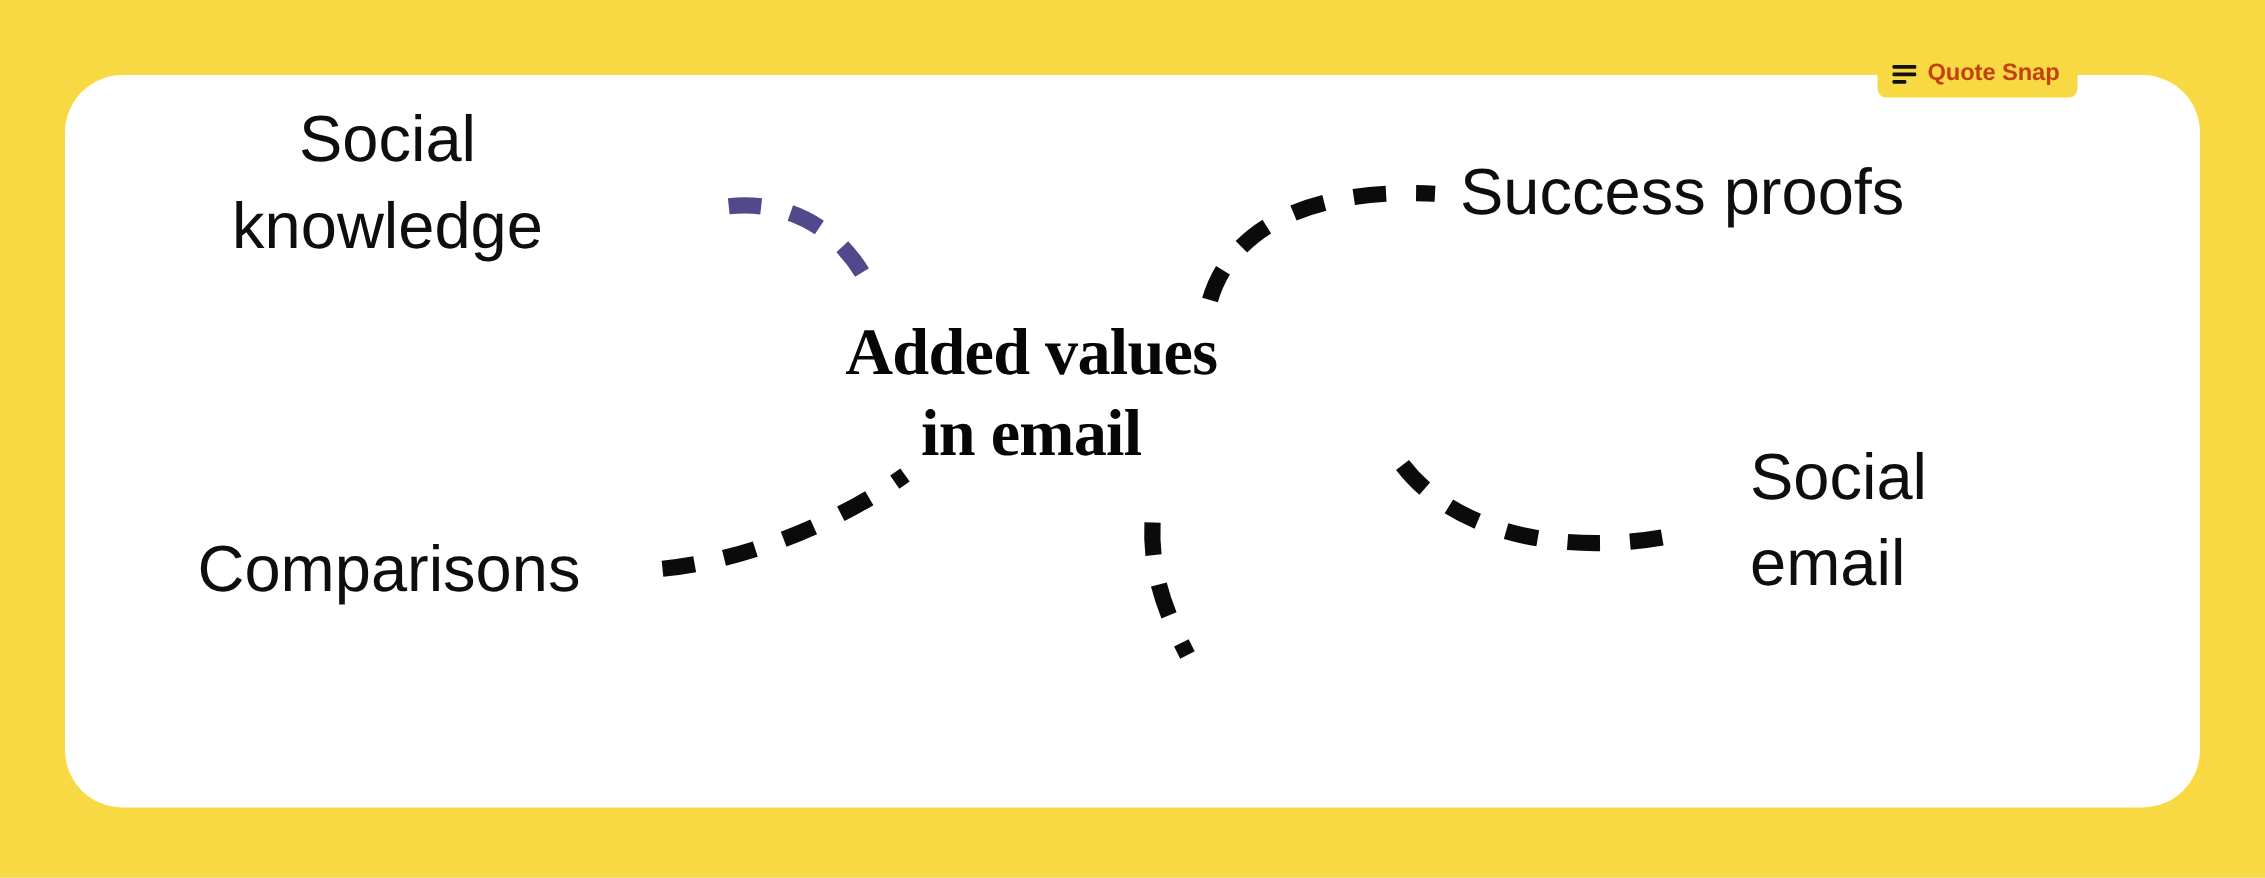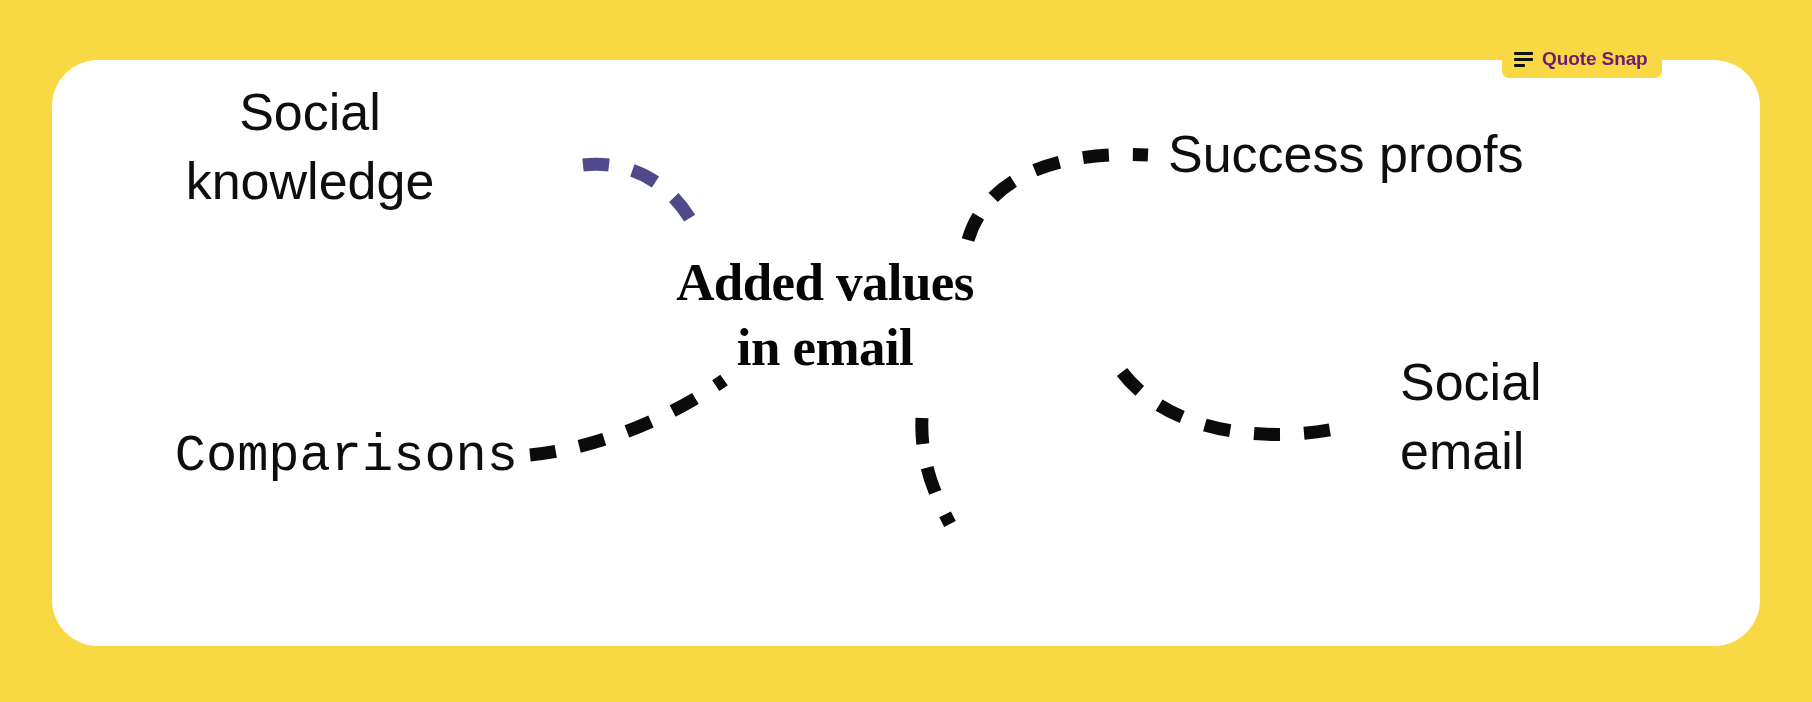--- a/index.html
+++ b/index.html
@@ -59,21 +59,21 @@
     height: 3px;
     background: #111111;
     border-radius: 1px;
   }
   .badge-icon i:nth-child(1) { top: 0px;  width: 19px; }
   .badge-icon i:nth-child(2) { top: 6px;  width: 19px; }
   .badge-icon i:nth-child(3) { top: 12px; width: 11px; }
   .badge-label {
     font-size: 19px;
     font-weight: 700;
-    color: #701a75;
+    color: #c2410c;
     letter-spacing: -0.1px;
     white-space: nowrap;
   }
 
   
   .connectors {
     position: absolute;
     left: 0;
     top: 0;
     width: 1812px;
@@ -102,22 +102,21 @@
   .node-success-stories {
     left: 1168px;
     top: 120px;
     width: 460px;
     text-align: left;
   }
   .node-comparisons {
     left: 158px;
     top: 422px;
     width: 360px;
-    text-align: right;
-    font-family: Liberation Mono, monospace;
+    text-align: left;
   }
   .node-social-proofs {
     left: 1400px;
     top: 348px;
     width: 330px;
     text-align: left;
   }
   .node-extra-value {
     left: 788px;
     top: 525px;

